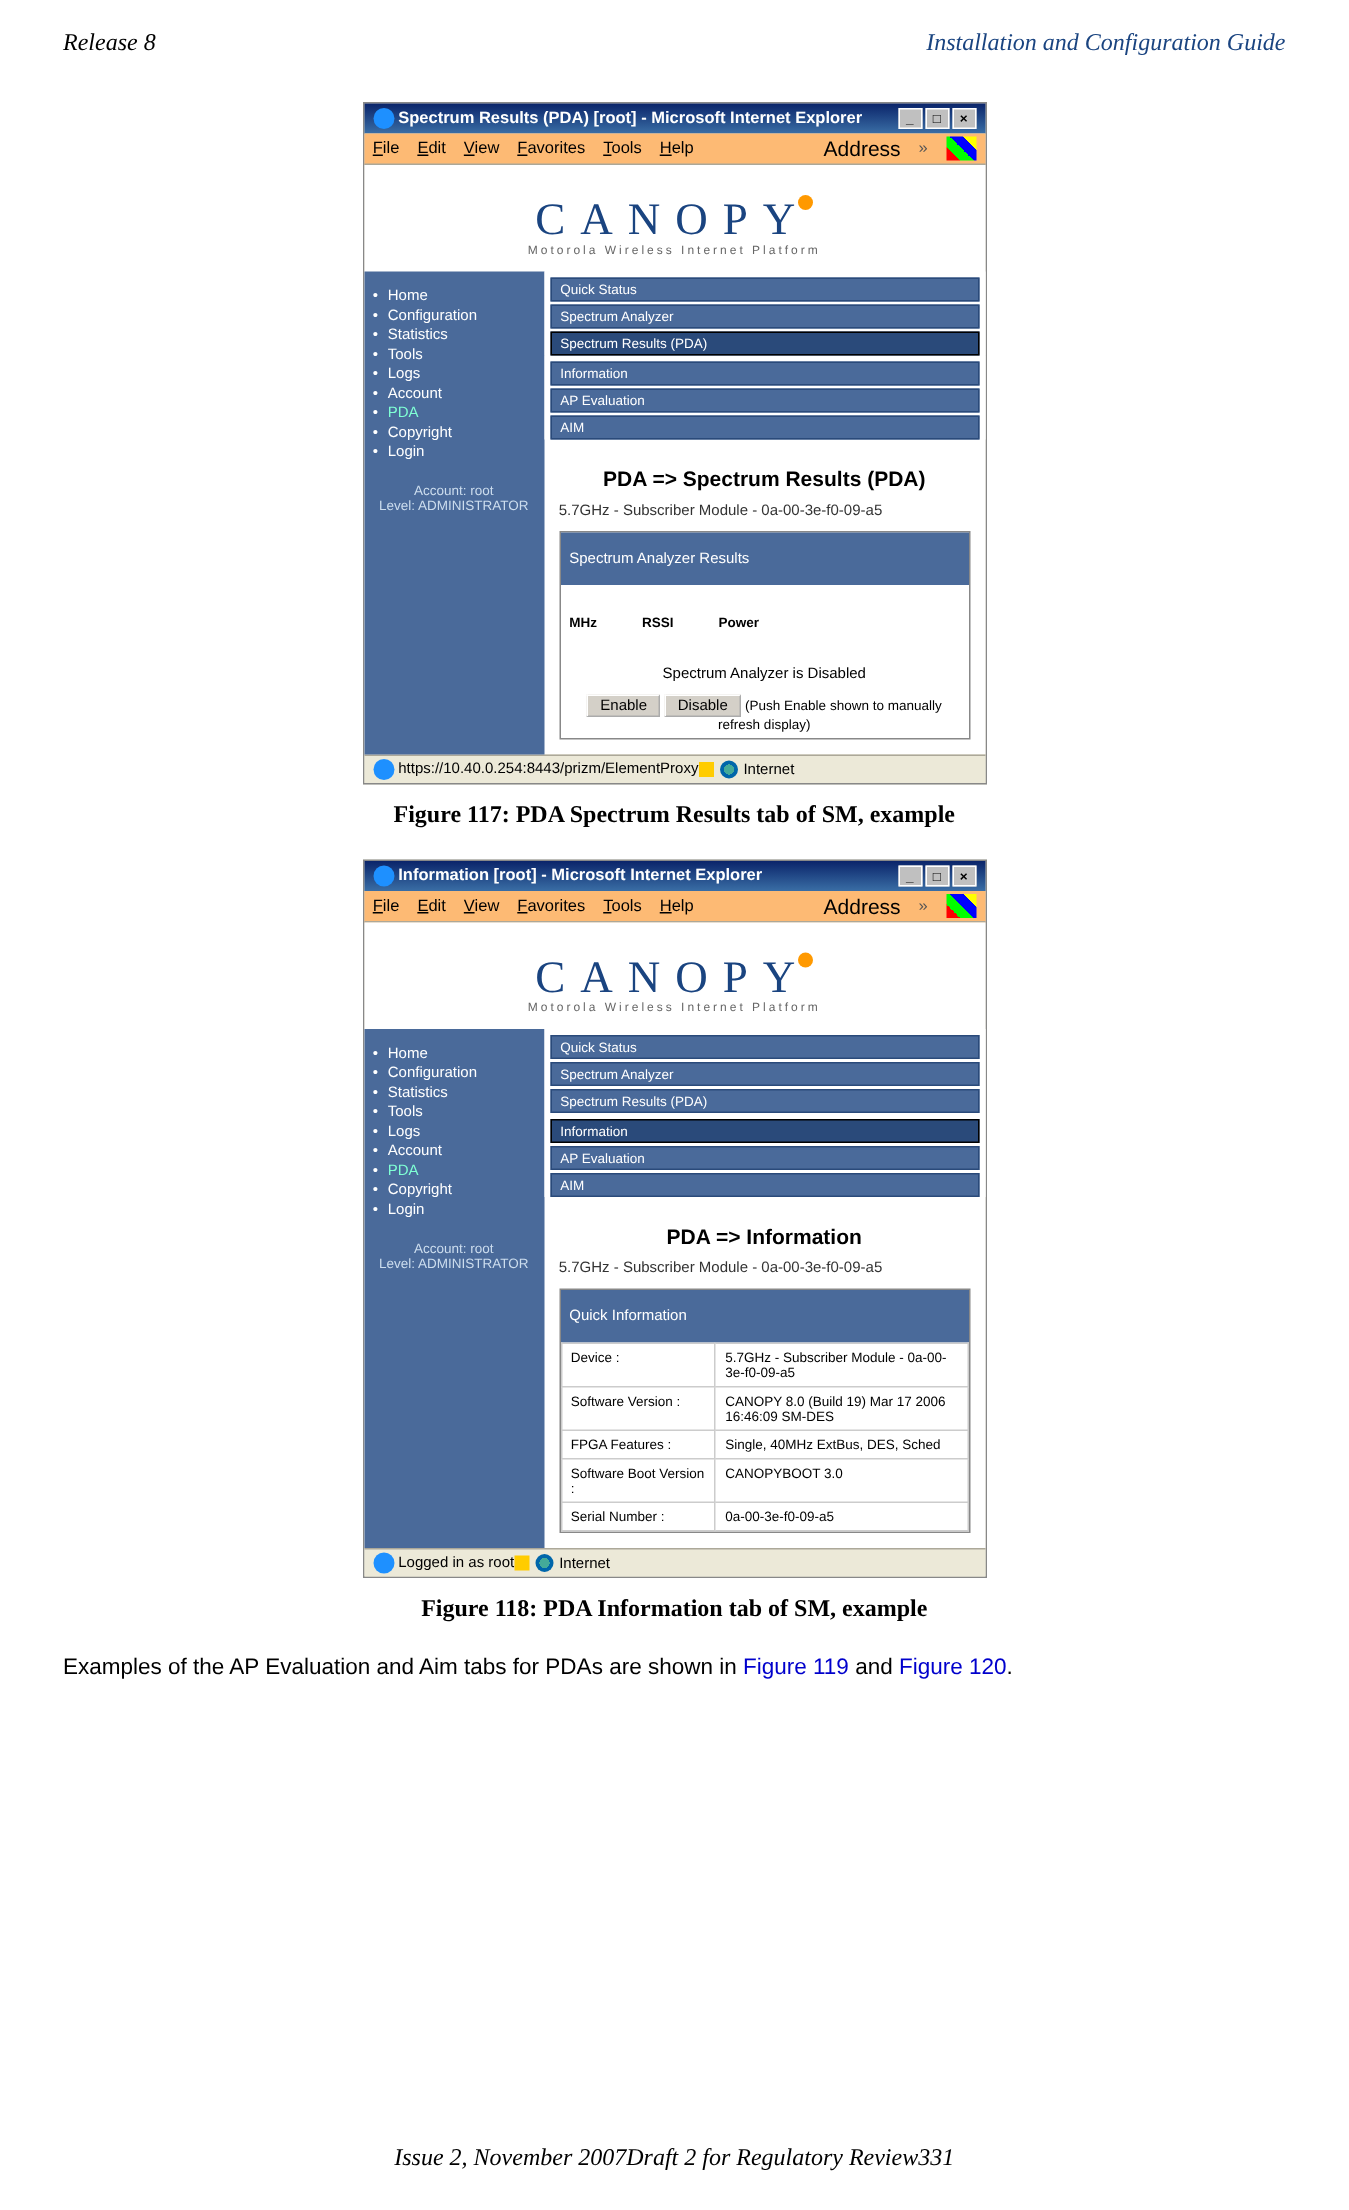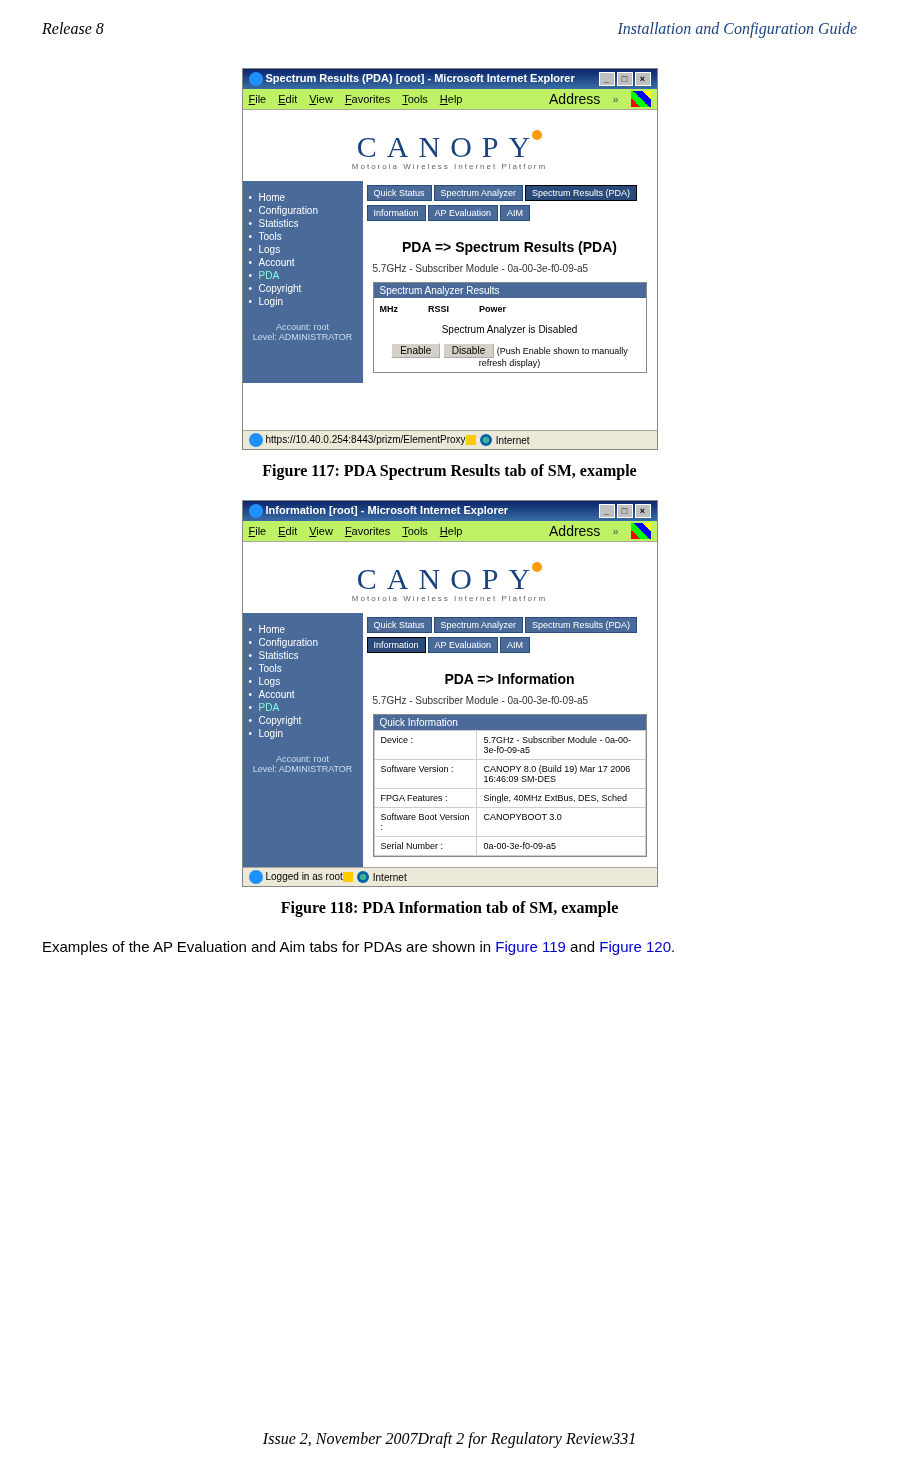--- a/index.html
+++ b/index.html
@@ -42,21 +42,21 @@
       justify-content: space-between;
       align-items: center;
       font-size: 11px;
     }
     .titlebar-buttons { display: flex; gap: 2px; }
     .titlebar-btn {
       width: 16px; height: 14px; background: #c0c0c0; border: 1px solid #fff;
       font-size: 9px; text-align: center; line-height: 12px; color: #000;
     }
     .menubar {
-      background: #bef264;
+      background: #fdba74;
       padding: 2px 6px;
       display: flex;
       align-items: center;
       gap: 12px;
       border-bottom: 1px solid #aca899;
       font-size: 11px;
     }
     .menubar-item { text-decoration: underline; text-decoration-color: transparent; }
     .menubar-item::first-letter { text-decoration: underline; }
     .address-label { margin-left: auto; font-size: 14px; }
@@ -118,20 +118,21 @@
     .tabs-area {
       flex: 1;
       padding: 0;
     }
     .tabs-row {
       display: flex;
       flex-wrap: wrap;
       gap: 2px;
       padding: 4px 4px 0;
       background: #fff;
+      flex-direction: column;
     }
     .tab {
       background: #4a6a9a;
       color: #fff;
       font-size: 9px;
       padding: 2px 6px;
       border: 1px solid #2a4a7a;
     }
     .tab.active { background: #2a4a7a; border: 1px solid #000; }
     .tab-content {
@@ -150,24 +151,24 @@
       color: #333;
       margin-bottom: 8px;
       font-family: Arial, sans-serif;
     }
     .panel {
       border: 1px solid #888;
     }
     .panel-header {
       background: #4a6a9a;
       color: #fff;
-      padding: 2px 6px;
+      padding: 12px 6px;
       font-size: 10px;
     }
-    .col-headers { display: flex; font-weight: bold; font-size: 9px; gap: 30px; padding: 6px 6px; }
+    .col-headers { display: flex; font-weight: bold; font-size: 9px; gap: 30px; padding: 20px 6px; }
     .disabled-text { text-align: center; padding: 4px; font-size: 10px; }
     .btn-row { text-align: center; padding: 4px; font-size: 9px; }
     .btn {
       background: #d4d0c8; border: 1px outset #fff; padding: 1px 8px; font-size: 10px;
     }
     .info-table {
       width: 100%;
       border-collapse: collapse;
       font-size: 9px;
     }

